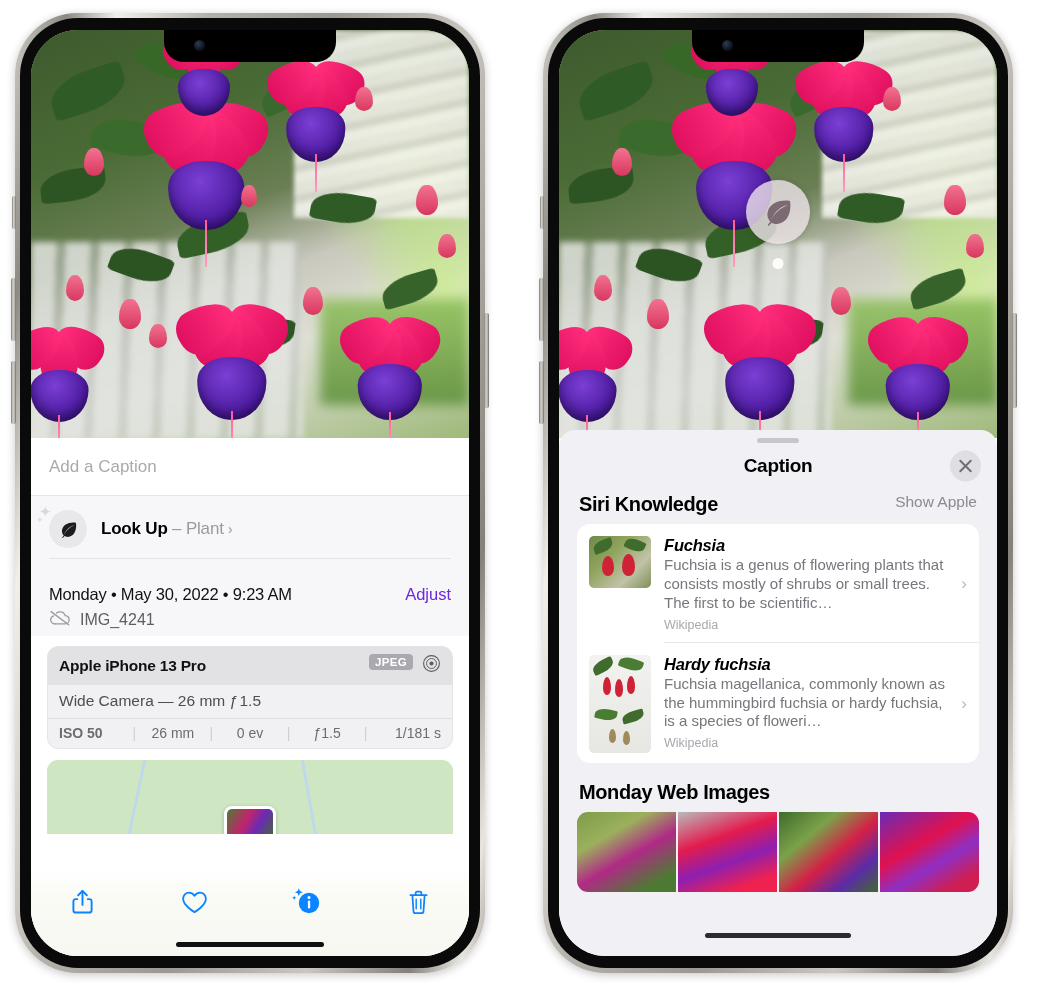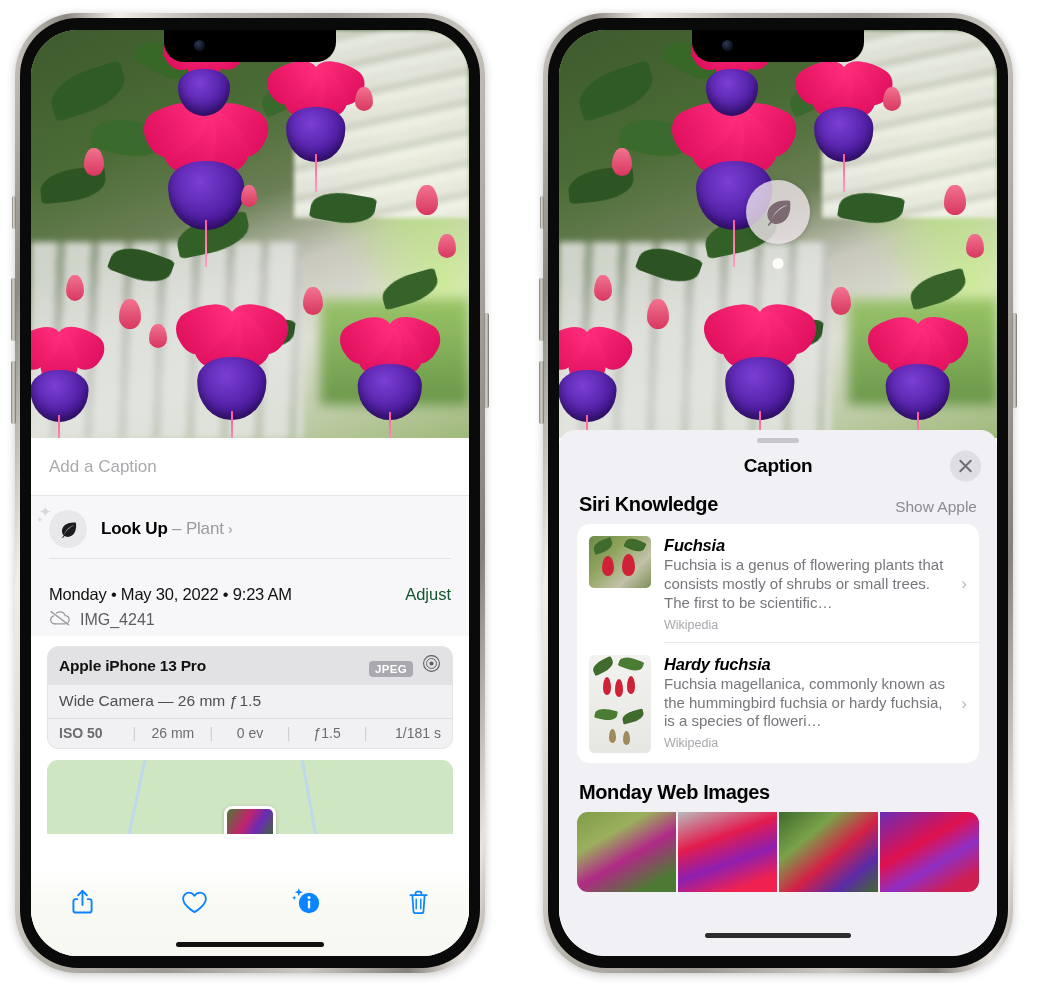--- a/index.html
+++ b/index.html
@@ -137,33 +137,33 @@
   .lu-icon .spark { position:absolute; left:-10px; top:-6px; color:#d8d8dc; font-size:15px; line-height:1; }
   .lu-icon .spark2 { position:absolute; left:-13px; top:6px; color:#e0e0e4; font-size:9px; line-height:1; }
   .lu-text { font-size:17px; color:#000; font-weight:700; letter-spacing:-.2px; }
   .lu-text .sub { font-weight:400; color:#9a9aa0; }
   .lu-chev { color:#b5b5bb; font-size:15px; margin-left:4px; }
   .lu-rule { height:1px; background:#e3e3e6; margin-top:6px; }
 
   .meta { padding: 12px 18px 6px; background:#f7f7f9; }
   .meta-top { display:flex; align-items:baseline; justify-content:space-between; }
   .meta-date { font-size:16.5px; font-weight:400; color:#111; letter-spacing:-.2px; }
-  .meta-adjust { font-size:16.5px; color:#14532d; }
+  .meta-adjust { font-size:16.5px; color:#6d28d9; }
   .meta-file { display:flex; align-items:center; gap:9px; margin-top:6px; font-size:16px; color:#5d5d62; }
 
   .cam-card {
     margin: 10px 16px 0; border-radius: 11px; overflow:hidden;
     background:#f1f1f3; border:1px solid #e4e4e7;
   }
   .cam-head {
     display:flex; align-items:center; justify-content:space-between;
     background:#e2e2e5; padding:7px 11px 8px;
   }
   .cam-model { font-size:15.5px; font-weight:700; color:#111; letter-spacing:-.2px; }
-  .cam-head-right { display:flex; align-items:flex-end; gap:9px; }
+  .cam-head-right { display:flex; align-items:flex-start; gap:9px; }
   .pill-jpeg {
     background:#a9a9af; color:#fff; font-size:11.5px; font-weight:700;
     padding:2px 6px; border-radius:4px; letter-spacing:.3px;
   }
   .cam-body { padding:7px 11px 8px; }
   .cam-line1 { font-size:15.5px; color:#4e4e54; }
   .cam-line2 { display:flex; align-items:center; justify-content:space-between; margin-top:3px; }
   .cam-line2 span.txt { font-size:15.5px; color:#4e4e54; }
   .pill-vibrant {
     border:1px solid #9a9aa0; color:#6b6b72; font-size:11.5px;
@@ -235,21 +235,21 @@
   }
   .grabber { width:42px; height:5px; border-radius:3px; background:#c6c6cc; margin:8px auto 0; }
   .res-head { position:relative; height:46px; display:flex; align-items:center; justify-content:center; }
   .res-title { font-size:19px; font-weight:700; color:#000; letter-spacing:-.3px; }
   .close-btn {
     position:absolute; right:16px; top:50%; transform:translateY(-50%);
     width:31px; height:31px; border-radius:50%; background:#dedee3;
     display:flex; align-items:center; justify-content:center; color:#6d6d75;
   }
   .sec-head {
-    display:flex; align-items:flex-end; justify-content:space-between;
+    display:flex; align-items:flex-start; justify-content:space-between;
     padding: 4px 20px 8px;
   }
   .sec-title { font-size:20px; font-weight:700; color:#000; letter-spacing:-.4px; }
   .sec-action { font-size:15.5px; color:#8a8a90; }
   .card {
     margin: 0 18px; background:#fff; border-radius:13px; overflow:hidden;
   }
   .k-row { display:flex; padding: 12px 12px 10px; gap:13px; align-items:flex-start; }
   .k-thumb { width:62px; flex:0 0 62px; border-radius:5px; overflow:hidden; }
   .k-thumb.t1 { height:52px; background:linear-gradient(135deg,#6d8a4a,#8fa35c 35%,#c2c2a8 70%,#7e8f56); position:relative; }

